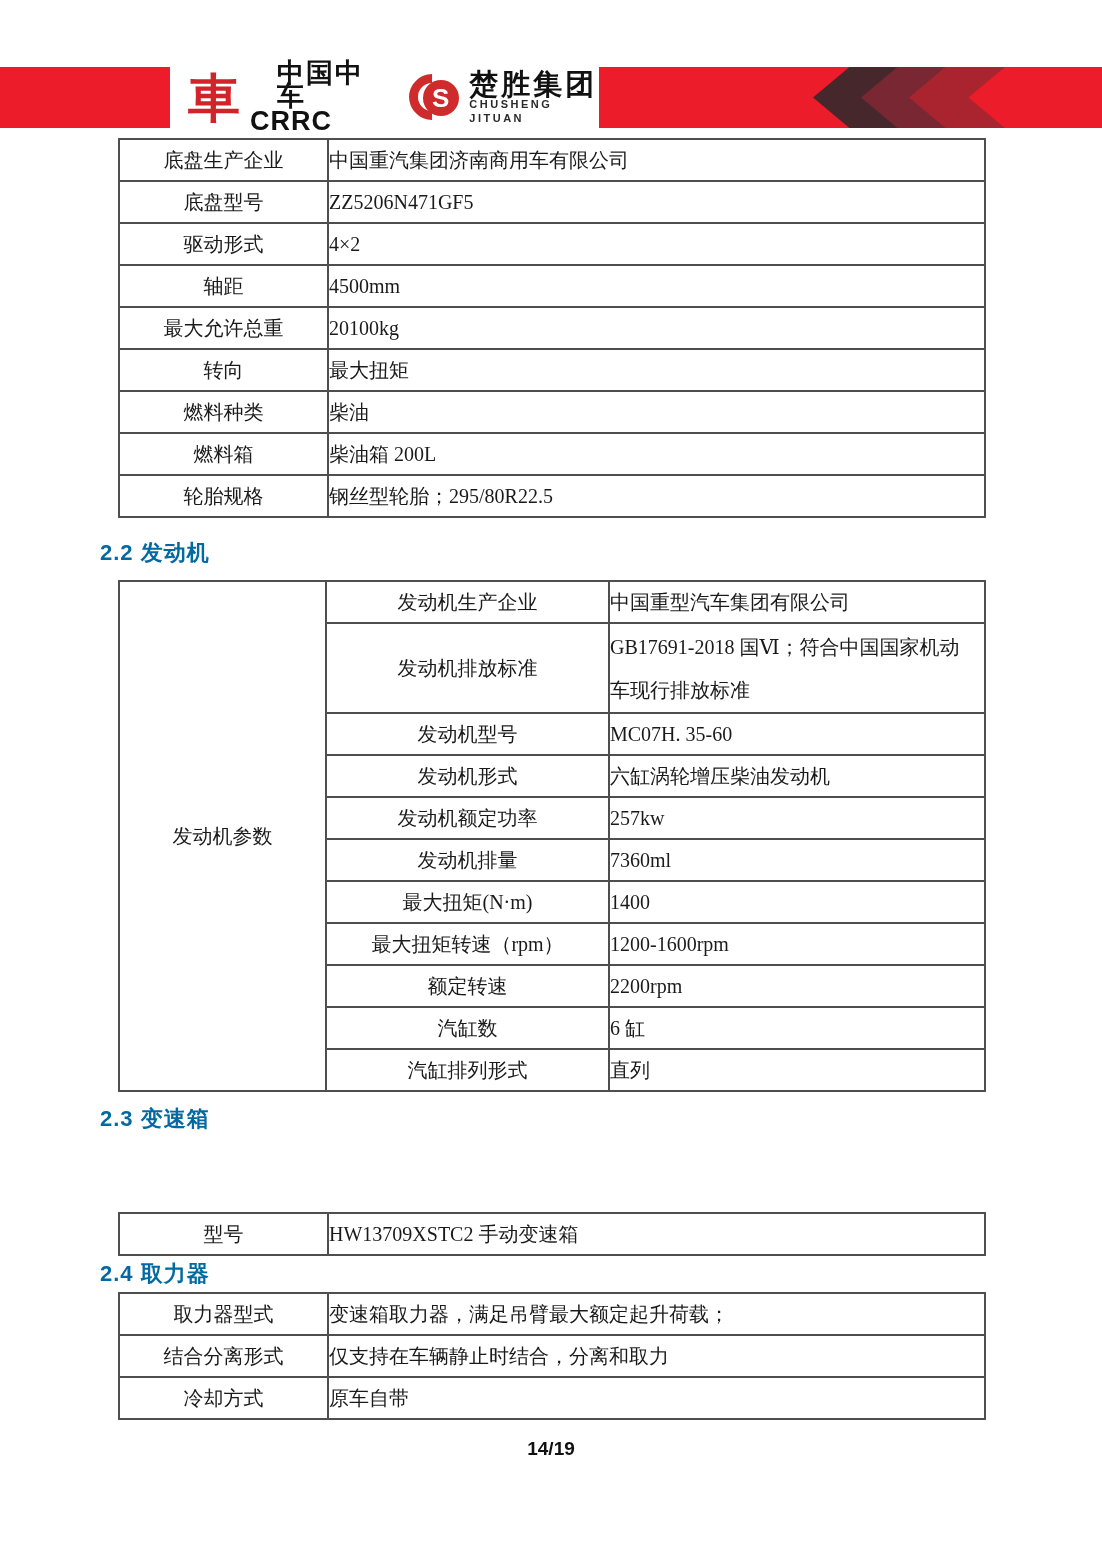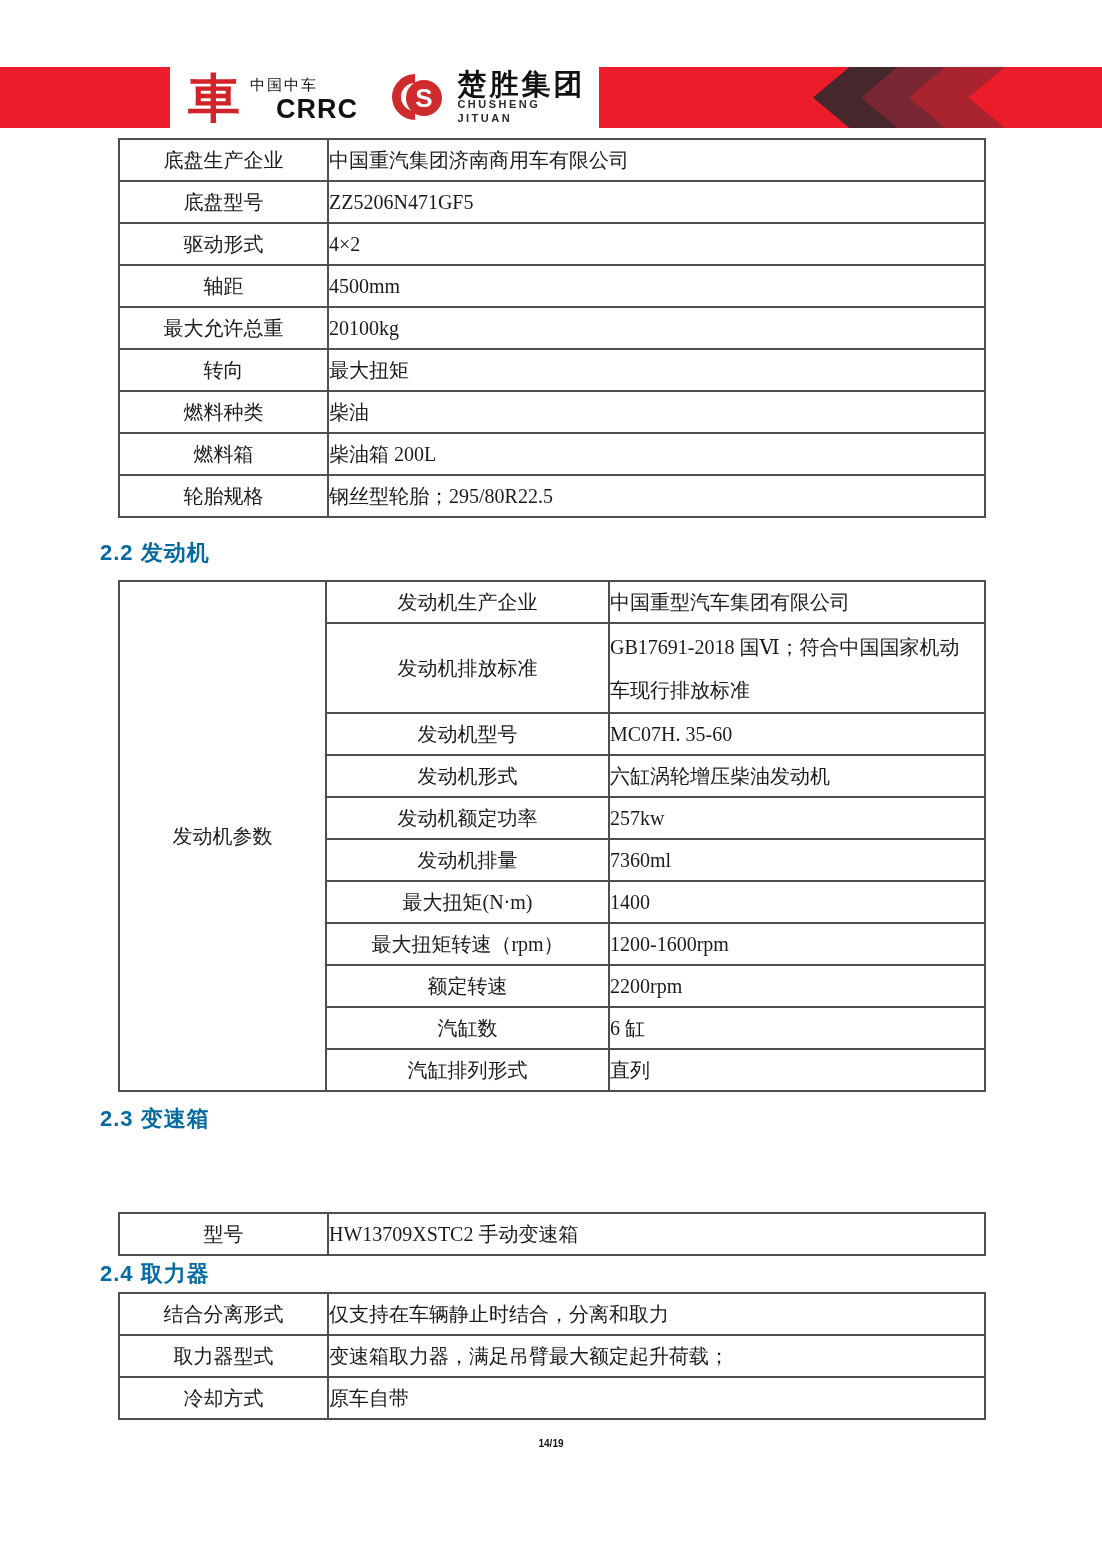--- a/index.html
+++ b/index.html
@@ -10,22 +10,22 @@
     color: #1a1a1a;
   }
 
   
   .band { position: absolute; left: 0; top: 67px; width: 1102px; height: 61px; background: #ed1c2a; }
   .band-white { position: absolute; left: 170px; top: 0; width: 429px; height: 61px; background: #ffffff;
     display: flex; align-items: center; }
   .logo-crrc { display: flex; align-items: center; margin-left: 18px; }
   .crrc-mark { font-family: "Liberation Sans", sans-serif; font-weight: 900; font-size: 52px; line-height: 52px; color: #d2232a; }
   .crrc-text { margin-left: 10px; font-family: "Liberation Sans", sans-serif; color: #111; }
-  .crrc-cn { font-size: 15px; font-weight: 400; letter-spacing: 2px; line-height: 23px; }
-  .crrc-en { font-size: 27px; font-weight: 800; letter-spacing: 1px; line-height: 26px; margin-left: 26px; }
+  .crrc-cn { font-size: 27px; font-weight: 700; letter-spacing: 2px; line-height: 23px; margin-left: 27px; }
+  .crrc-en { font-size: 27px; font-weight: 800; letter-spacing: 1px; line-height: 26px; }
   .logo-cs { display: flex; align-items: center; margin-left: 34px; }
   .cs-mark { position: relative; width: 56px; height: 52px; }
   .cs-crescent { position: absolute; left: 0; top: 2px; width: 46px; height: 46px; border-radius: 50%;
     border: 9px solid #cf2b2c; border-right-color: transparent; border-top-color: transparent;
     transform: rotate(45deg); }
   .cs-circle { position: absolute; left: 14px; top: 8px; width: 36px; height: 36px; border-radius: 50%;
     background: #cf2b2c; color: #fff; font-family: "Liberation Sans", sans-serif; font-weight: 800;
     font-size: 26px; line-height: 36px; text-align: center; }
   .cs-text { margin-left: 10px; font-family: "Liberation Sans", sans-serif; color: #111; }
   .cs-cn { font-size: 29px; font-weight: 700; letter-spacing: 3px; line-height: 26px; }
@@ -50,21 +50,21 @@
   .t-gearbox { top: 1212px; }
   .t-pto     { top: 1292px; }
 
   .heading { position: absolute; left: 100px; font-family: "Liberation Sans", sans-serif;
     font-weight: 800; font-size: 22px; color: #0369a1; letter-spacing: 1px; }
   .h-engine  { top: 538px; }
   .h-gearbox { top: 1104px; }
   .h-pto     { top: 1259px; }
 
   .footer { position: absolute; top: 1438px; left: 0; width: 1102px; text-align: center;
-    font-family: "Liberation Sans", sans-serif; font-weight: 700; font-size: 10px; color: #111; }
+    font-family: "Liberation Sans", sans-serif; font-weight: 700; font-size: 19px; color: #111; }
 </style>
 </head>
 <body>
 
 <div class="band">
   <div class="chevron chev-1"></div>
   <div class="chevron chev-2"></div>
   <div class="chevron chev-3"></div>
   <div class="band-white">
     <div class="logo-crrc">
@@ -203,27 +203,27 @@
   </table>
 
 <div class="heading h-pto">2.4 取力器</div>
 <table class="t-pto">
   <colgroup>
       <col style="width:209px">
       <col style="width:657px">
     </colgroup>
   <tbody>
       <tr class="r">
+        <td class="lab">取力器型式</td>
+        <td class="val">变速箱取力器，满足吊臂最大额定起升荷载；</td>
+      </tr>
+  <tr class="r">
         <td class="lab">结合分离形式</td>
         <td class="val">仅支持在车辆静止时结合，分离和取力</td>
       </tr>
   <tr class="r">
-        <td class="lab">取力器型式</td>
-        <td class="val">变速箱取力器，满足吊臂最大额定起升荷载；</td>
-      </tr>
-  <tr class="r">
         <td class="lab">冷却方式</td>
         <td class="val">原车自带</td>
       </tr>
 </tbody>
   </table>
 
 <div class="footer">14/19</div>
 
 </body></html>

